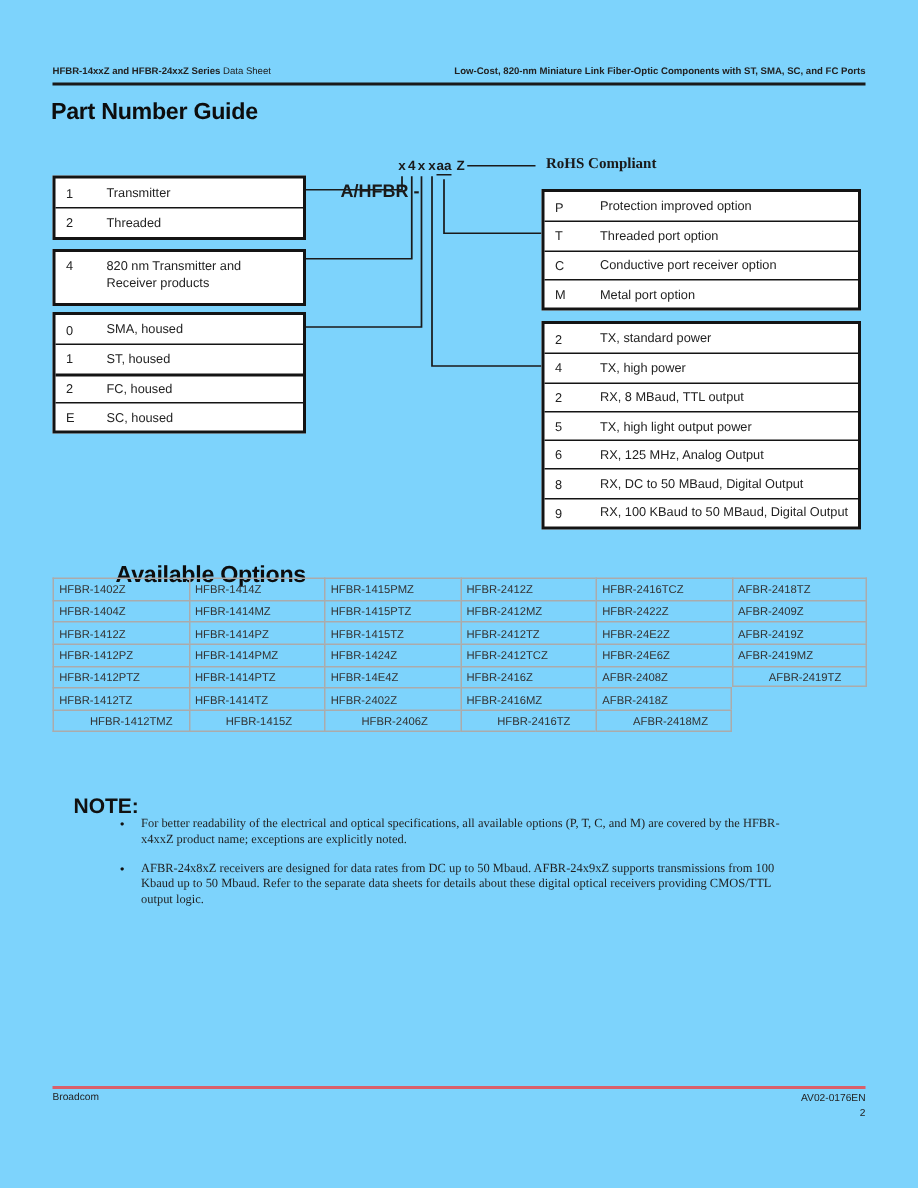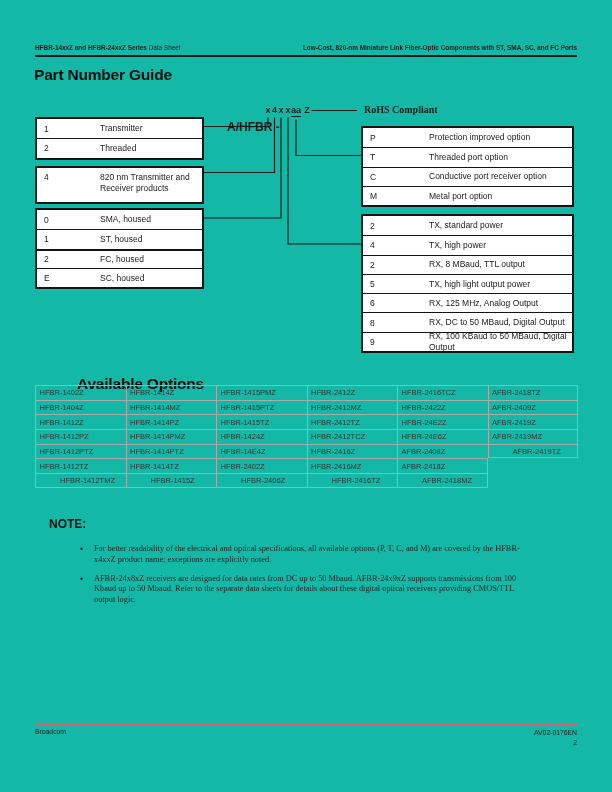--- a/index.html
+++ b/index.html
@@ -1,19 +1,19 @@
 <!DOCTYPE html>
 <html><head>
 <meta charset="utf-8">
 <style>
   * { margin:0; padding:0; box-sizing:border-box; }
   html,body { background:#ffffff; }
   .page {
     position:relative; width:612px; height:792px; margin:0 auto;
-    background:#14b8a6; font-family:"Liberation Sans", sans-serif; color:#1a1a1a;
+    background:#7dd3fc; font-family:"Liberation Sans", sans-serif; color:#1a1a1a;
     overflow:hidden;
   }
   
   .hdr-left  { position:absolute; left:35px; top:44px; font-size:6.4px; color:#222; white-space:nowrap; }
   .hdr-left b { font-weight:bold; }
   .hdr-right { position:absolute; right:35px; top:44px; font-size:6.4px; font-weight:bold; color:#222; white-space:nowrap; }
   .hdr-rule  { position:absolute; left:35px; right:35px; top:55px; height:1.6px; background:#1a1a1a; }
 
   
   .h1 { position:absolute; left:34px; font-size:15.5px; font-weight:bold; color:#0d0d0d; letter-spacing:-0.2px; }
@@ -24,21 +24,21 @@
   .pn-prefix { position:absolute; left:227px; top:120px; font-size:12px; font-weight:bold; white-space:nowrap; }
   .pn-char   { position:absolute; top:105px; font-size:9px; font-weight:bold; transform:translateX(-50%); white-space:nowrap; }
   .pn-char.u { border-bottom:1.1px solid #1a1a1a; padding-bottom:0.5px; }
   .rohs-label{ position:absolute; left:364px; top:104px; font-size:10px; font-weight:bold; white-space:nowrap;font-family:Liberation Serif, serif; }
 
   
   .dbox { position:absolute; border:2px solid #141414; background:#fff; }
   .dbox .drow { display:flex; align-items:center; height:19.3px; }
   .dbox .drow + .drow { border-top:1.4px solid #141414; }
   .dbox .dcode  { width:34px; padding-left:7px; font-size:8.5px; color:#222; flex:none; }
-  .dbox .dlabel { font-size:8.5px; color:#222; white-space:pre-line; line-height:11px;margin-left:29px; }
+  .dbox .dlabel { font-size:8.5px; color:#222; white-space:pre-line; line-height:11px; }
   #lbox-0 { left:35px; top:117px; width:169px; }
   #lbox-1 { left:35px; top:166px; width:169px; }
   #lbox-1 .drow { height:34px; align-items:flex-start; padding-top:4px; }
   #lbox-2 { left:35px; top:208px; width:169px; }
   #lbox-2 .drow:nth-child(3) { border-top-width:2.4px; }
   #rbox-0 { left:361px; top:126px; width:213px; }
   #rbox-1 { left:361px; top:214px; width:213px; }
   #rbox-0 .dcode, #rbox-1 .dcode { width:37px; }
 
   
@@ -53,21 +53,21 @@
     display:flex; align-items:center; padding-left:3.5px;
     font-size:7.5px; color:#333; white-space:nowrap; overflow:hidden;
     border-color:#ababab; border-style:solid; border-width:0;
   }
   .opt-cell.bl { border-left-width:1px; }
   .opt-cell.bt { border-top-width:1px; }
   .opt-cell.br { border-right-width:1px; }
   .opt-cell.bb { border-bottom-width:1px;padding-left:24px; }
 
   
-  .note-label { position:absolute; left:35px; top:517px; font-size:12px; font-weight:bold; color:#111;padding-left:14px; }
+  .note-label { position:absolute; left:35px; top:529px; font-size:14px; font-weight:bold; color:#111;padding-left:14px; }
   .note-list  { position:absolute; left:80px; top:544px; width:448px; }
   .note-item  { display:flex; margin-bottom:8.5px; }
   .note-bullet{ flex:none; width:14px; font-size:8.3px; line-height:10.6px; color:#111; }
   .note-text  { font-size:8.3px; line-height:10.6px; color:#1f1f1f;font-family:Liberation Serif, serif; }
 
   
   .ftr-rule { position:absolute; left:35px; right:35px; top:724px; height:1.7px; background:#d95f6b; }
   .ftr-left { position:absolute; left:35px; top:728px; font-size:6.8px; color:#222; }
   .ftr-right{ position:absolute; right:35px; top:728px; font-size:6.8px; color:#222; text-align:right; line-height:9.5px; }
 </style>

